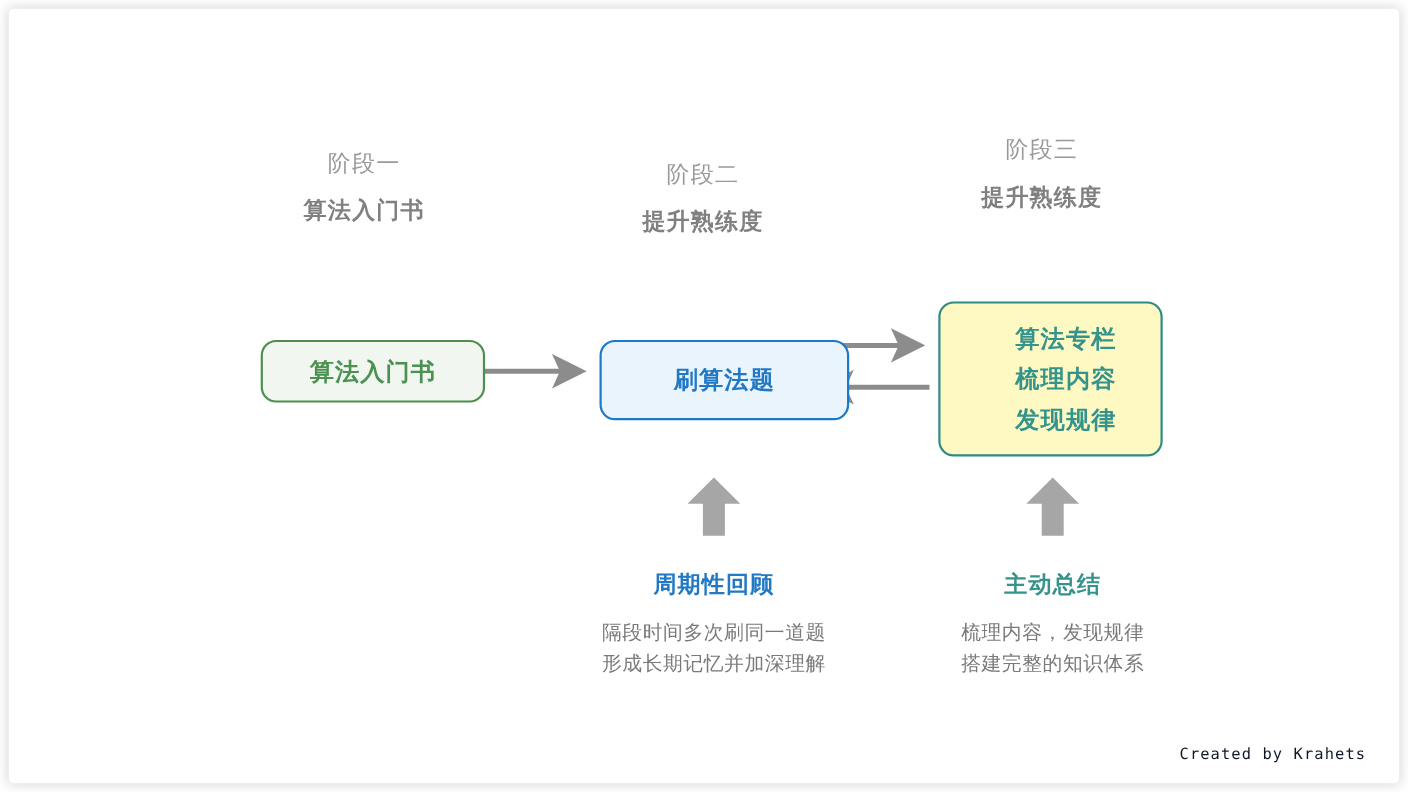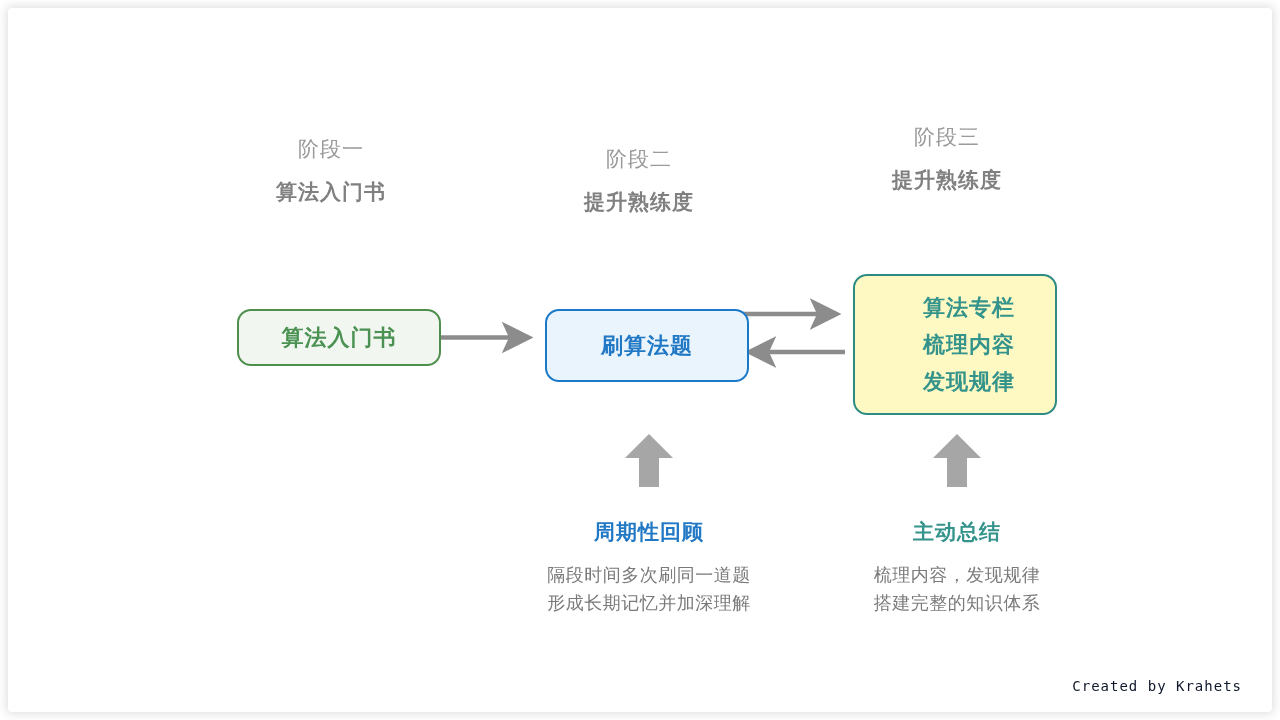--- a/index.html
+++ b/index.html
@@ -60,21 +60,21 @@
   }
   .node .line { line-height: 37px; }
 
   #node-book {
     left: 229px; top: 301px; width: 204px; height: 57px;
     border: 2px solid #4e8f4e;
     background: #f1f7f0;
     color: #4b9152;
   }
   #node-practice {
-    left: 537px; top: 301px; width: 204px; height: 73px;
+    left: 537px; top: 301px; width: 227px; height: 73px;
     border: 2px solid #1a79c9;
     background: #e9f4fd;
     color: #2178c4;
   }
   #node-resources {
     left: 845px; top: 266px; width: 204px; height: 141px;
     border: 2px solid #2e8b84;
     background: #fef9c3;
     color: #34938b;
     padding-left: 28px;

